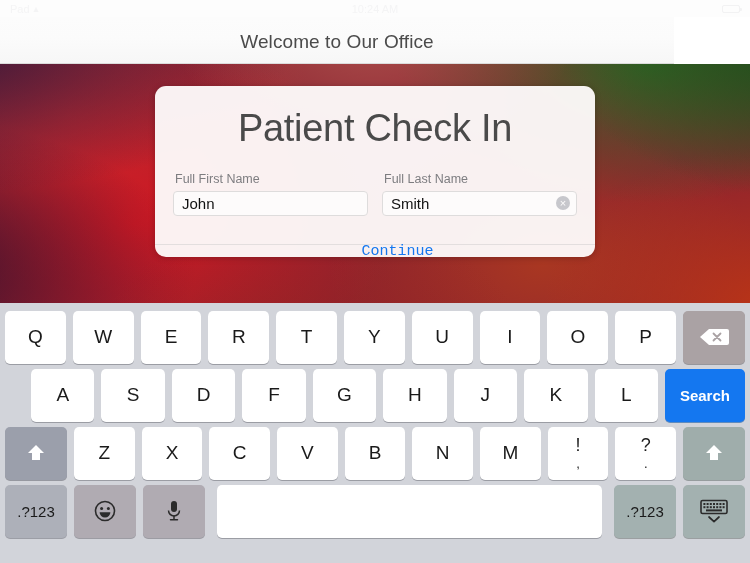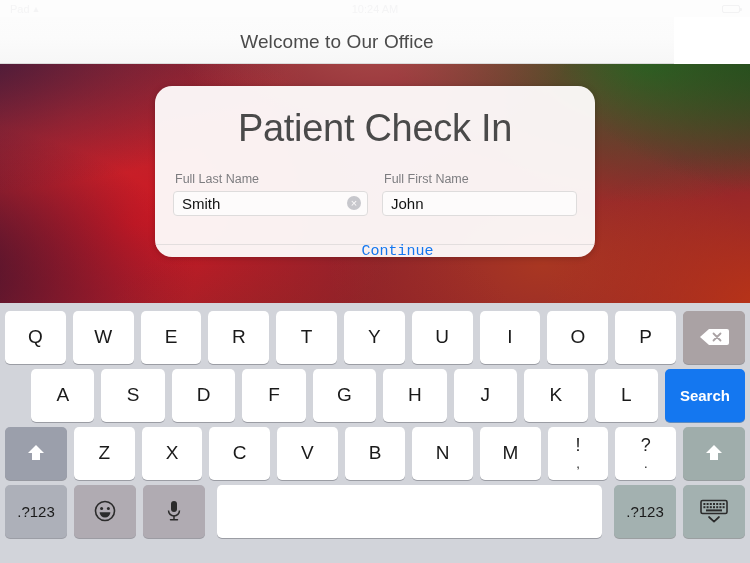--- a/index.html
+++ b/index.html
@@ -85,21 +85,21 @@
       radial-gradient(ellipse 30% 60% at 50% 4%,  rgba(196,116,98,0.55) 0%, rgba(196,116,98,0) 64%),
       radial-gradient(ellipse 32% 60% at 44% 98%, rgba(150,36,28,0.55) 0%, rgba(150,36,28,0) 64%);
   }
 
   
   .card {
     position: absolute;
     left: 155px; top: 86px;
     width: 440px; height: 171px;
     background: rgba(253,250,250,0.96);
-    border-radius: 17px;
+    border-radius: 11px;
     box-shadow: 0 1px 6px rgba(0,0,0,0.22);
     z-index: 3;
     overflow: hidden;
   }
   .card-title {
     text-align: center;
     font-size: 38px;
     font-weight: 400;
     color: #4a4a4a;
     letter-spacing: -0.3px;
@@ -276,28 +276,28 @@
     <div class="sb-right">
       <span class="batt"></span>
     </div>
   </div>
 
   <div class="card">
     <div class="card-title">Patient Check In</div>
 
     <div class="fields">
       <div class="field">
+        <div class="field-label">Full First Name</div>
+        <input class="field-input" type="text" value="John" style="">
+      </div>
+
+      <div class="field">
         <div class="field-label">Full Last Name</div>
         <input class="field-input" type="text" value="Smith" style="">
         <button class="clear-btn">×</button>
-      </div>
-
-      <div class="field">
-        <div class="field-label">Full First Name</div>
-        <input class="field-input" type="text" value="John" style="">
       </div>
     </div>
 
     <div class="card-sep"></div>
     <button class="continue-btn">Continue</button>
   </div>
 
   <div class="keyboard">
 
     <div class="krow r1">

